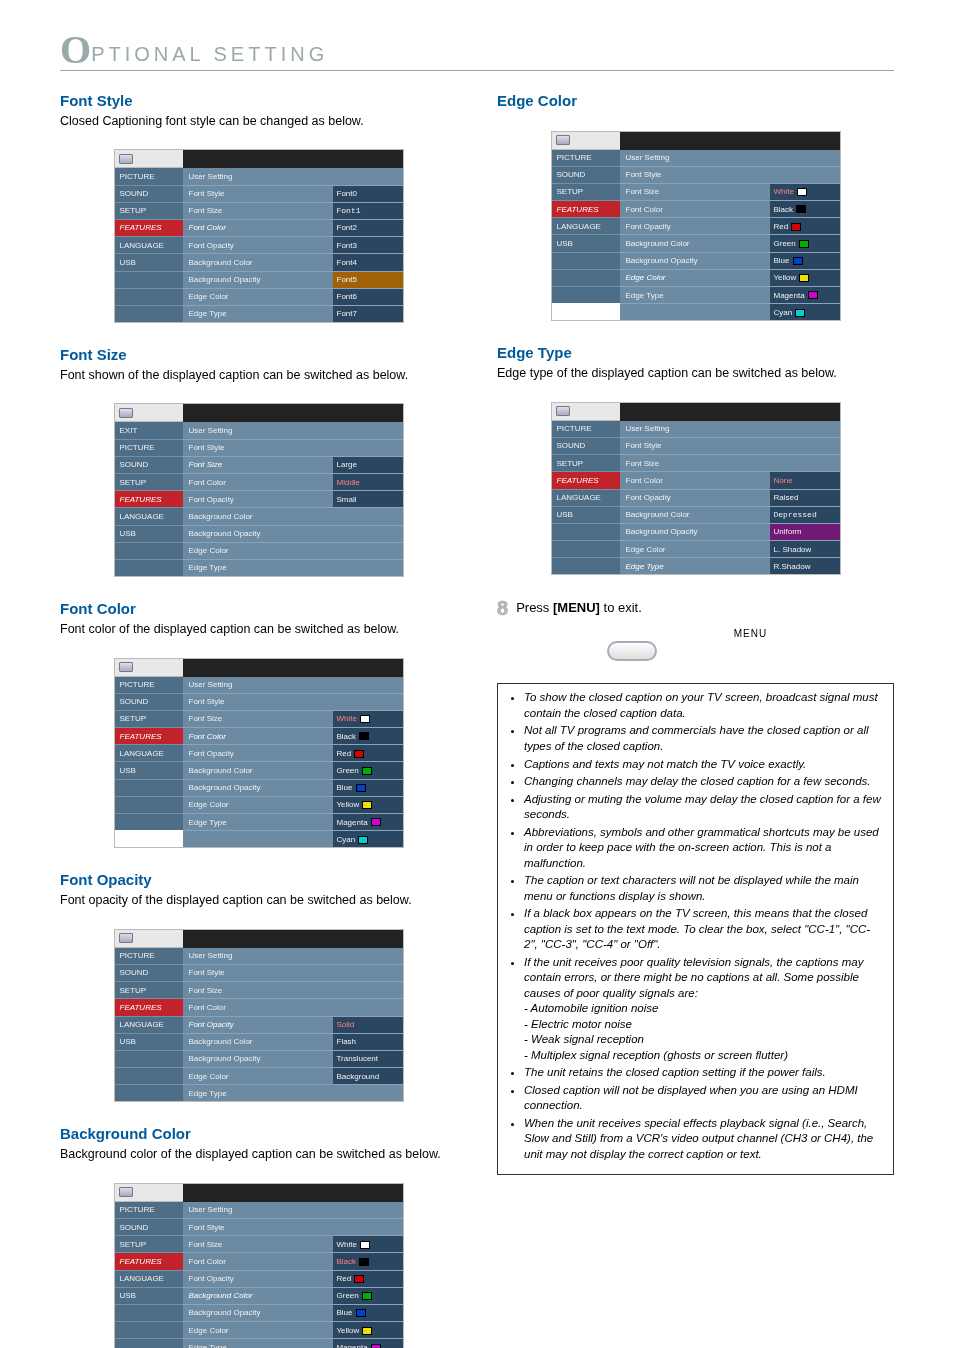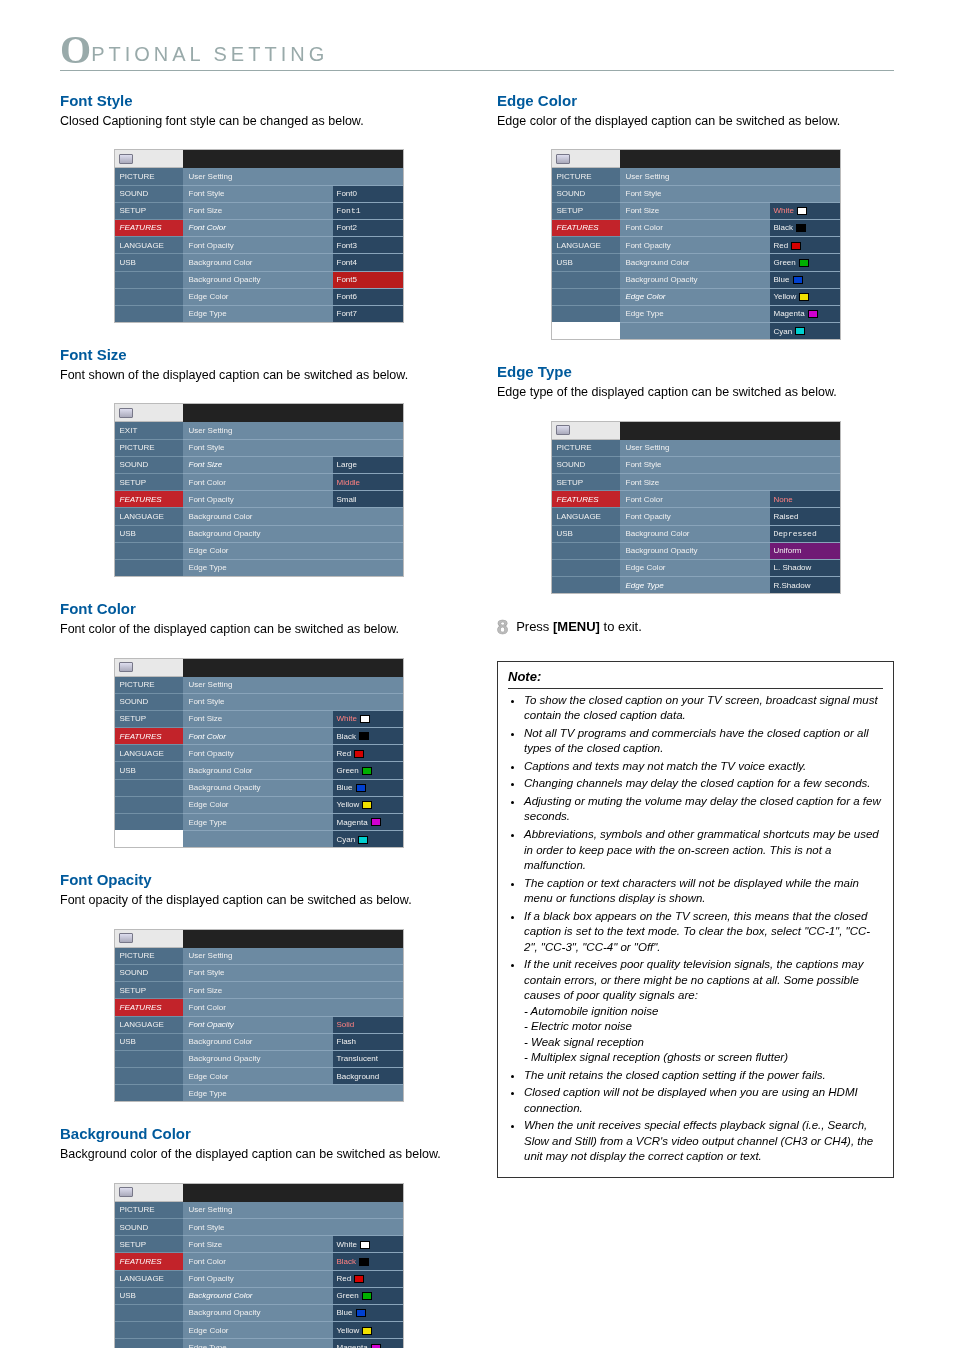--- a/index.html
+++ b/index.html
@@ -158,21 +158,21 @@
               <div class="val" style="background:#2a4661;">Font0</div>
               <div class="label" style="">Font Size</div>
               <div class="val" style="background:#2a4661;font-family:Liberation Mono, monospace;">Font1</div>
               <div class="label hl" style="font-style:italic;color:#fff;">Font Color</div>
               <div class="val" style="background:#2a4661;">Font2</div>
               <div class="label" style="">Font Opacity</div>
               <div class="val" style="background:#2a4661;">Font3</div>
               <div class="label" style="">Background Color</div>
               <div class="val" style="background:#2a4661;">Font4</div>
               <div class="label" style="">Background Opacity</div>
-              <div class="val" style="background:#b91c1c;">Font5</div>
+              <div class="val" style="background:#a16207;">Font5</div>
               <div class="label" style="">Edge Color</div>
               <div class="val" style="background:#2a4661;">Font6</div>
               <div class="label" style="">Edge Type</div>
               <div class="val" style="background:#2a4661;">Font7</div>
             </div>
           </div>
         </div>
     </div>
 
     <div class="section">
@@ -359,21 +359,20 @@
       <h3 class="blue">Background Opacity</h3>
 
     </div>
 
   </div>
 
   <div class="col">
 
     <div class="section">
       <h3 class="blue">Edge Color</h3>
-      <div class="desc">Edge color of the displayed caption can be switched as below.</div>
       <div class="menu-wrap">
           <div class="osd" style="grid-template-columns: 68px 1fr; display: grid; grid-template-rows: 18px auto;">
             <div class="topbar-left">
               <span class="dtv-icon"></span>
             </div>
             <div class="topbar-right"></div>
             <div style="grid-column:1;display:flex;flex-direction:column;">
               <div class="sidebar-item">PICTURE</div>
               <div class="sidebar-item">SOUND</div>
               <div class="sidebar-item">SETUP</div>
@@ -454,24 +453,27 @@
         </div>
     </div>
 
     <div class="section">
       <div class="step-row">
         <span class="step-num">8</span>
         <span>
           <span>Press </span><b>[MENU]</b><span> to exit.</span>
         </span>
       </div>
+      <div class="menu-btn-wrap">
+        <div class="menu-btn-label">MENU</div>
+        <div class="menu-btn"></div>
+      </div>
     </div>
 
     <div class="note-box">
-      <h4>Note:</h4>
       <ul id="note-list">
           <li>To show the closed caption on your TV screen, broadcast signal must contain the closed caption data.</li>
           <li>Not all TV programs and commercials have the closed caption or all types of the closed caption.</li>
           <li>Captions and texts may not match the TV voice exactly.</li>
           <li>Changing channels may delay the closed caption for a few seconds.</li>
           <li>Adjusting or muting the volume may delay the closed caption for a few seconds.</li>
           <li>Abbreviations, symbols and other grammatical shortcuts may be used in order to keep pace with the on-screen action. This is not a malfunction.</li>
           <li>The caption or text characters will not be displayed while the main menu or functions display is shown.</li>
           <li>If a black box appears on the TV screen, this means that the closed caption is set to the text mode. To clear the box, select "CC-1", "CC-2", "CC-3", "CC-4" or "Off".</li>
           <li>If the unit receives poor quality television signals, the captions may contain errors, or there might be no captions at all. Some possible causes of poor quality signals are:<br><span>- Automobile ignition noise</span><br><span>- Electric motor noise</span><br><span>- Weak signal reception</span><br><span>- Multiplex signal reception (ghosts or screen flutter)</span></li>

